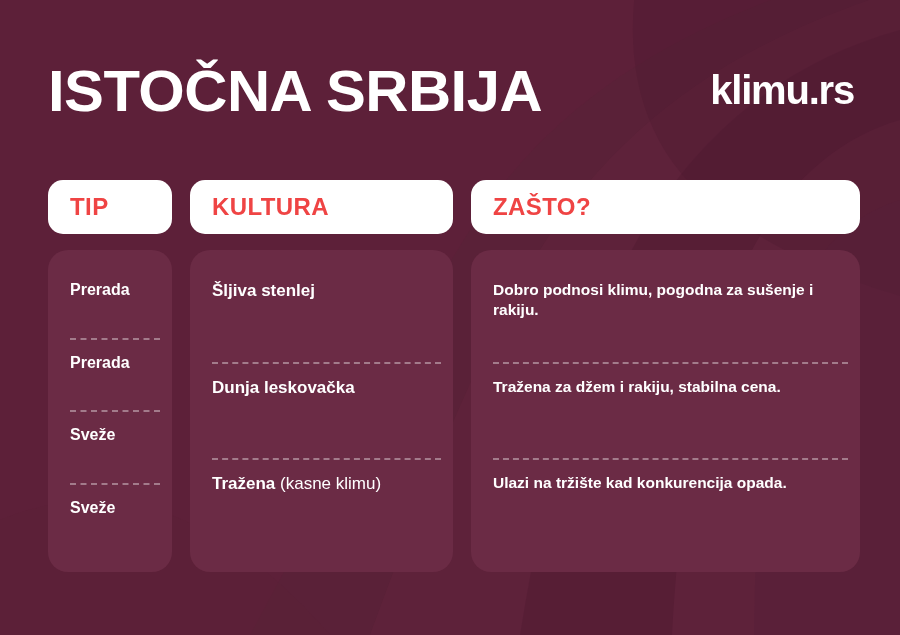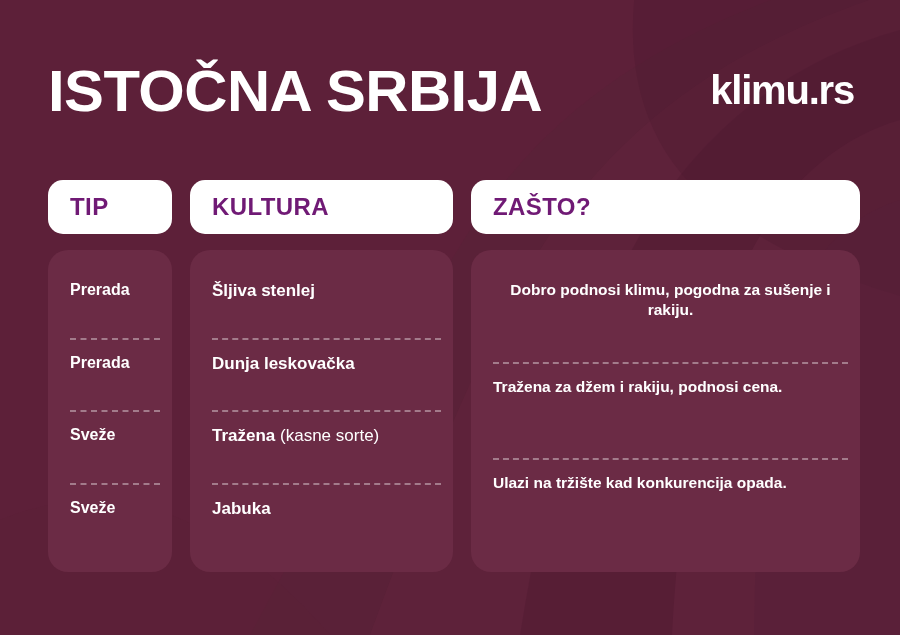--- a/index.html
+++ b/index.html
@@ -47,21 +47,21 @@
 
   .col-head {
     background:#ffffff;
     border-radius:15px;
     height:54px;
     display:flex; align-items:center;
     padding:0 22px;
     flex:none;
   }
   .col-head span {
-    color:#701a75;
+    color:#ef4444;
     font-size:24px; font-weight:700;
     letter-spacing:0.4px;
     white-space:nowrap;
   }
 
   .col-body {
     margin-top:16px;
     background:#6b2b45;
     border-radius:20px;
     flex:1;
@@ -81,21 +81,21 @@
   }
   .cell-text {
     color:#ffffff;
     font-size:16px; font-weight:700;
     line-height:1.28;
   }
   .col-kultura .cell-text { font-size:17px; }
   .col-zasto   .cell-text { font-size:15.5px; }
   .note { font-weight:400; }
 
-  .cell-zasto { padding-top:14px;text-align:center; }
+  .cell-zasto { padding-top:14px; }
 </style>
 </head>
 <body>
 
 <svg id="bg-decor" viewBox="0 0 900 635" preserveAspectRatio="none" aria-hidden="true">
   <defs>
     <clipPath id="frame">
         <rect x="0" y="0" width="900" height="635"></rect>
       </clipPath>
   </defs>
@@ -151,42 +151,36 @@
       </div>
       <div class="cell">
         <div class="cell-text">
           <span>Dunja leskovačka</span>
           <span class="note"></span>
         </div>
       </div>
       <div class="cell">
         <div class="cell-text">
           <span>Tražena</span>
-          <span class="note"> (kasne sorte)</span>
-        </div>
-      </div>
-      <div class="cell">
-        <div class="cell-text">
-          <span>Jabuka</span>
-          <span class="note"></span>
+          <span class="note"> (kasne klimu)</span>
         </div>
       </div>
     </div>
   </div>
 
   <div class="col col-zasto">
     <div class="col-head">
       <span>ZAŠTO?</span>
     </div>
     <div class="col-body">
       <div class="cell cell-zasto">
         <div class="cell-text">Dobro podnosi klimu, pogodna za sušenje i rakiju.</div>
       </div>
       <div class="cell cell-zasto">
-        <div class="cell-text">Tražena za džem i rakiju, podnosi cena.</div>
+        <div class="cell-text">Tražena za džem i rakiju, stabilna cena.</div>
       </div>
       <div class="cell cell-zasto">
         <div class="cell-text">Ulazi na tržište kad konkurencija opada.</div>
       </div>
     </div>
   </div>
 
 </div>
 
 </body></html>

